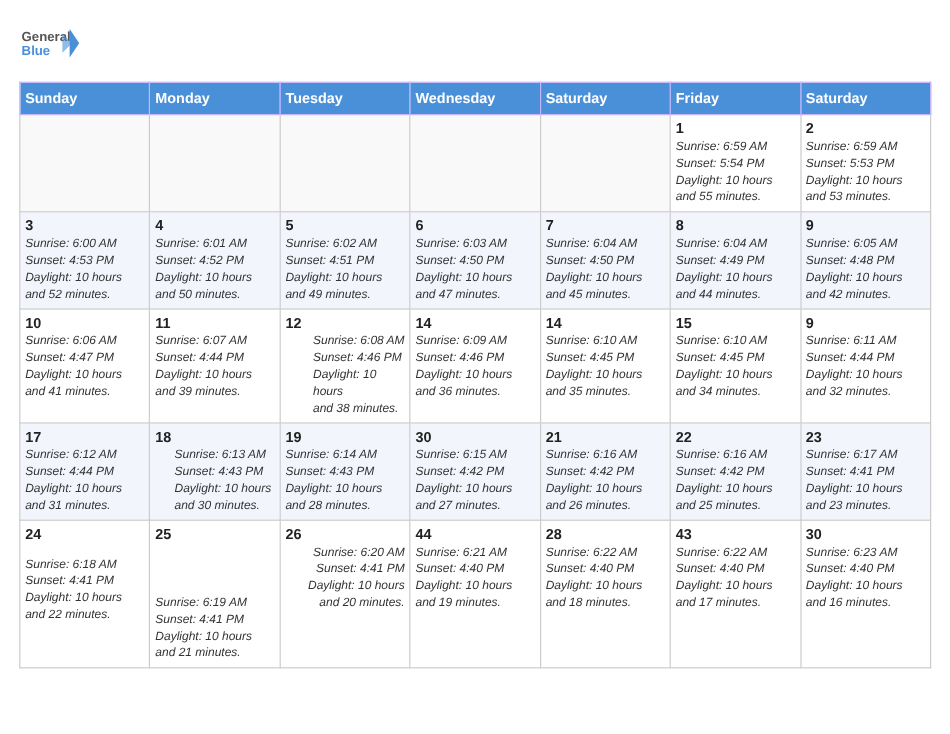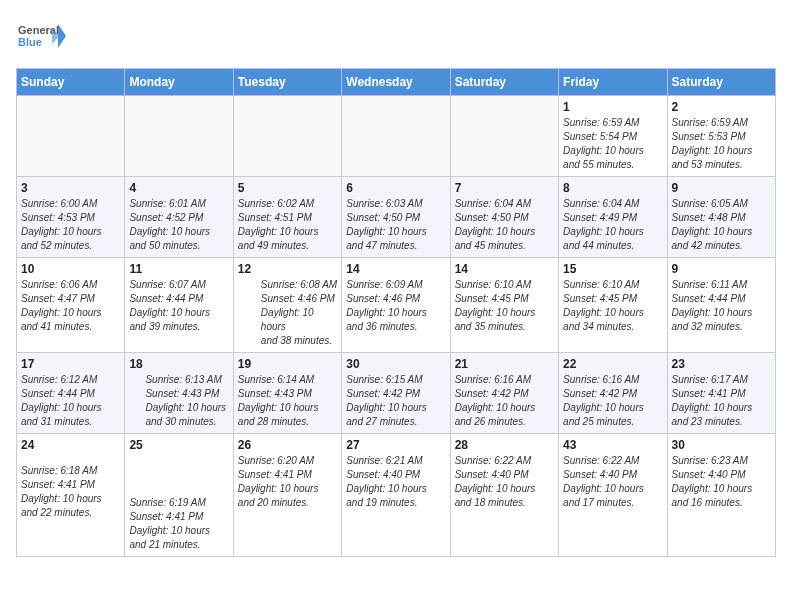--- a/index.html
+++ b/index.html
@@ -291,27 +291,27 @@
         </td>
         <td>
           <span class="day-num">25</span>
           <div class="day-info" style="white-space: pre-line; margin-top: 44px;">Sunrise: 6:19 AM
 Sunset: 4:41 PM
 Daylight: 10 hours
 and 21 minutes.</div>
         </td>
         <td>
           <span class="day-num">26</span>
-          <div class="day-info" style="white-space: pre-line;">Sunrise: 6:20 AM
+          <div class="day-info" style="white-space: pre-line; text-align: right;">Sunrise: 6:20 AM
 Sunset: 4:41 PM
 Daylight: 10 hours
 and 20 minutes.</div>
         </td>
         <td>
-          <span class="day-num">27</span>
+          <span class="day-num">44</span>
           <div class="day-info" style="white-space: pre-line;">Sunrise: 6:21 AM
 Sunset: 4:40 PM
 Daylight: 10 hours
 and 19 minutes.</div>
         </td>
         <td>
           <span class="day-num">28</span>
           <div class="day-info" style="white-space: pre-line;">Sunrise: 6:22 AM
 Sunset: 4:40 PM
 Daylight: 10 hours

